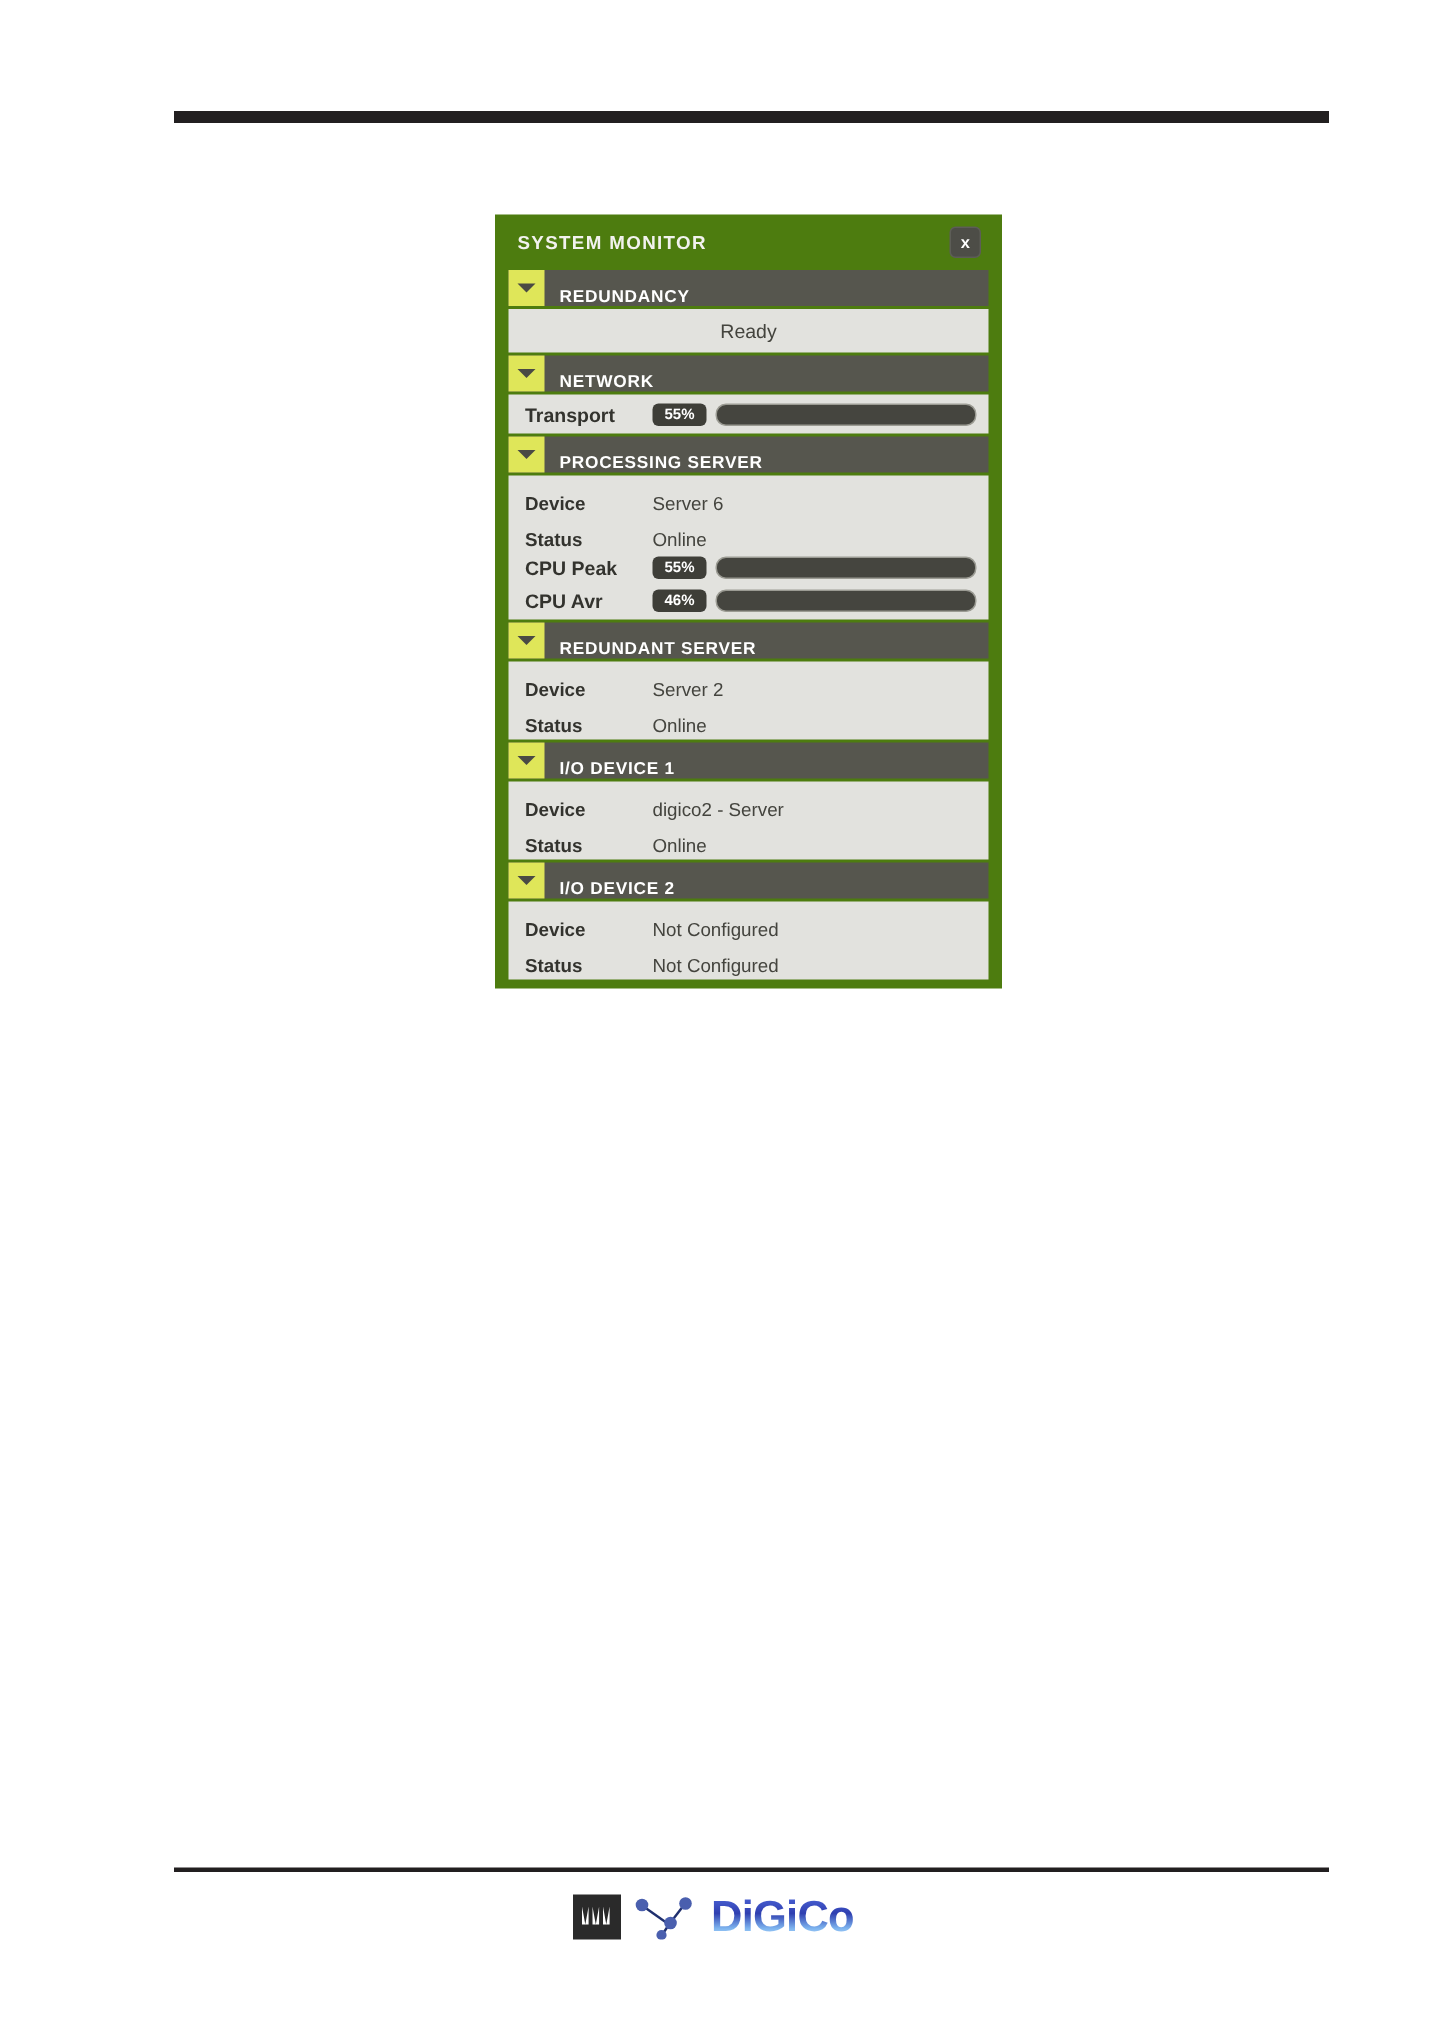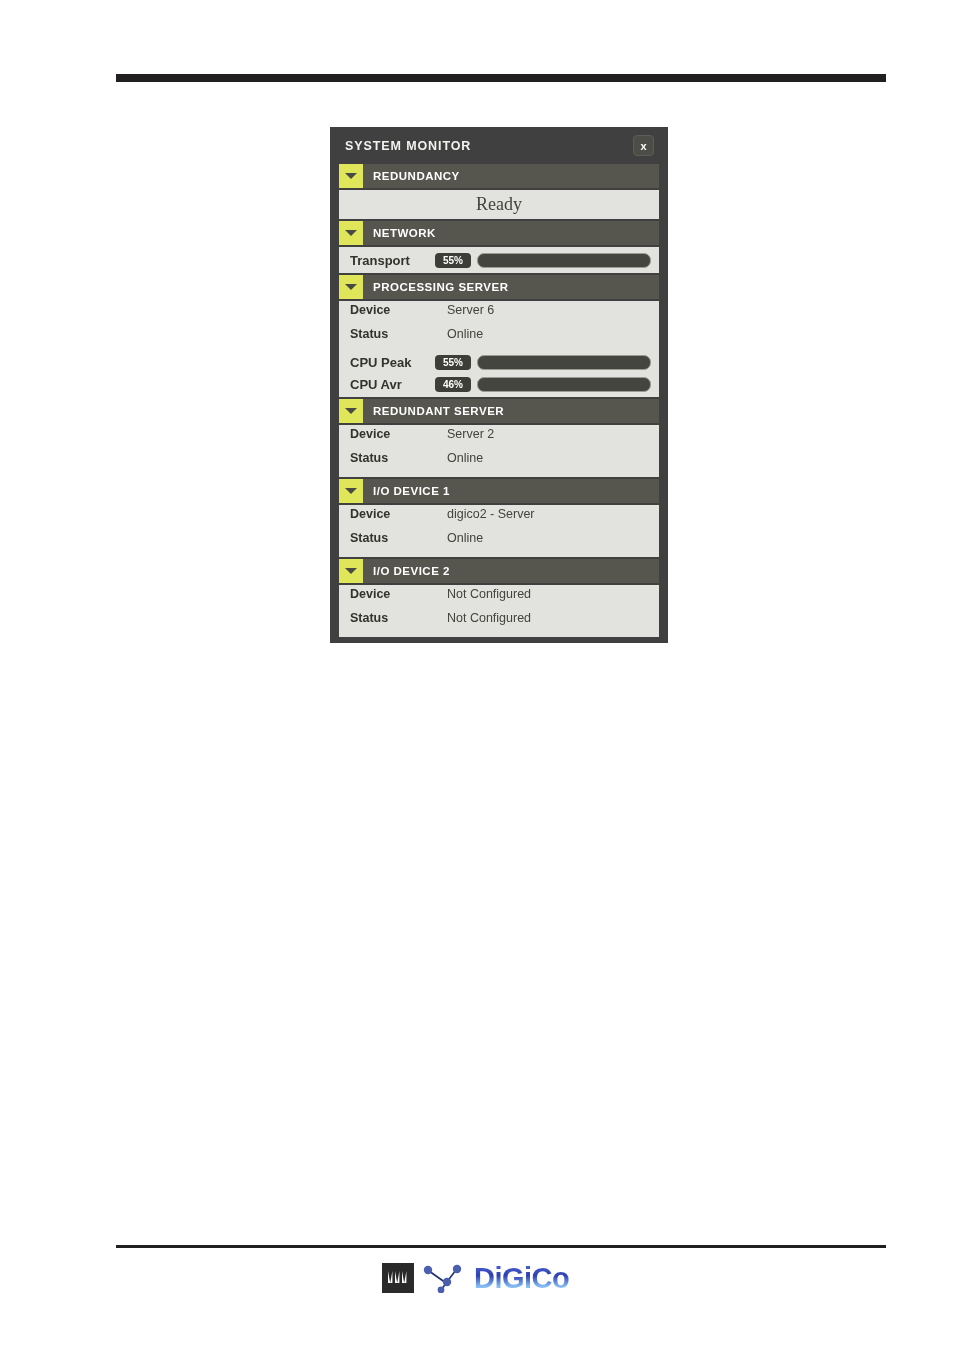--- a/index.html
+++ b/index.html
@@ -64,24 +64,24 @@
     -webkit-background-clip: text;
     background-clip: text;
     color: transparent;
     -webkit-text-fill-color: transparent;
   }
 
   
   .sysmon {
     position: absolute;
     left: 330px;
-    top: 127px;
+    top: 143px;
     width: 338px;
     height: 516px;
-    background: #404040;
+    background: #4d7c0f;
     box-sizing: border-box;
     padding: 0 9px 9px 9px;
   }
   .sysmon-titlebar {
     height: 37px;
     display: flex;
     align-items: center;
     justify-content: space-between;
     padding: 0 2px 0 6px;
     box-sizing: border-box;
@@ -107,21 +107,21 @@
     border: 1px solid #5d5d57;
     box-sizing: border-box;
     margin-right: 3px;
   }
 
   
   .section-head {
     height: 24px;
     background: #56564e;
     display: flex;
-    align-items: center;
+    align-items: flex-end;
     margin-bottom: 2px;
     cursor: pointer;
   }
   .disclosure {
     width: 24px;
     height: 24px;
     background: #dfe659;
     display: flex;
     align-items: center;
     justify-content: center;
@@ -144,45 +144,43 @@
   }
 
   
   .block {
     background: #e2e2de;
     margin-bottom: 2px;
     padding: 2px 0;
   }
   .kv-row {
     display: flex;
-    align-items: flex-start;
+    align-items: flex-end;
     height: 24px;
     padding: 0 0 0 11px;
     box-sizing: border-box;
-    gap: 12px;
   }
   .kv-label {
     width: 85px;
     flex: 0 0 85px;
     color: #33332e;
     font-size: 12.5px;
     font-weight: bold;
   }
   .kv-value {
     color: #44443e;
     font-size: 12.5px;
   }
   .center-row {
     display: flex;
     align-items: center;
     justify-content: center;
     height: 25px;
     color: #44443e;
-    font-size: 18px;
-    font-family: Liberation Serif, serif;
+    font-size: 13px;
   }
 
   
   .meter-row {
     display: flex;
     align-items: center;
     height: 22px;
     padding: 0 8px 0 11px;
     box-sizing: border-box;
   }

